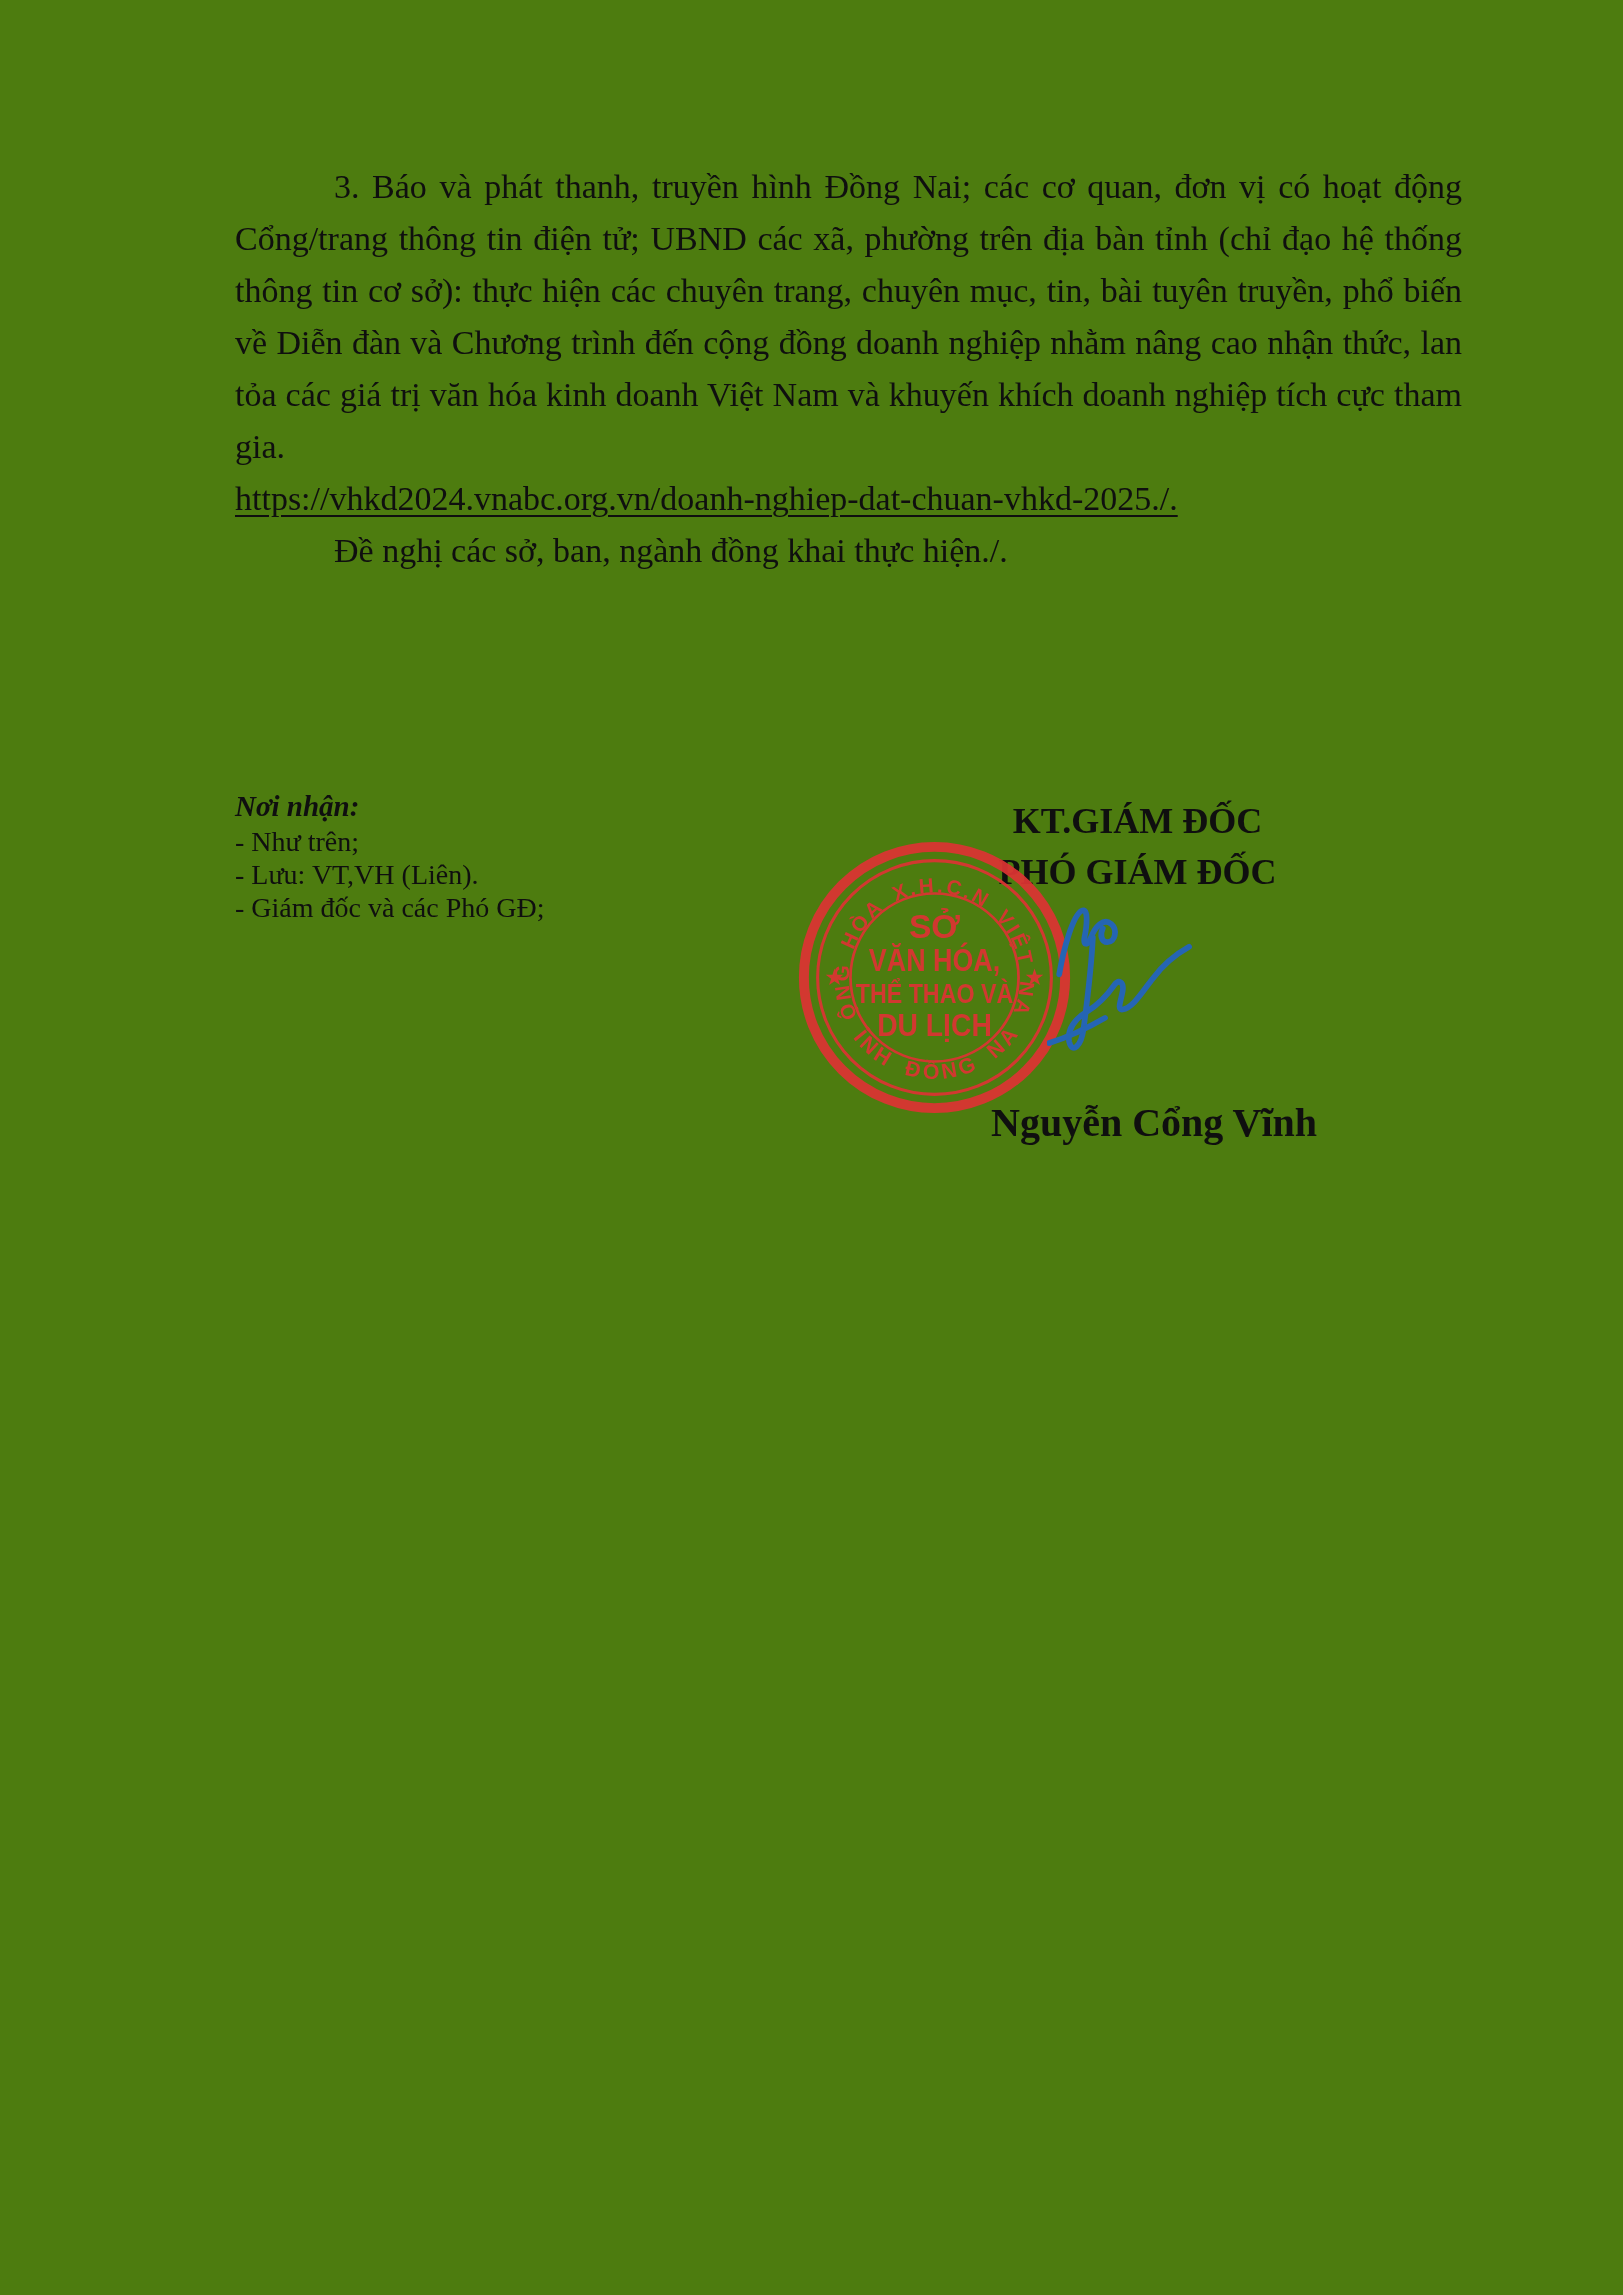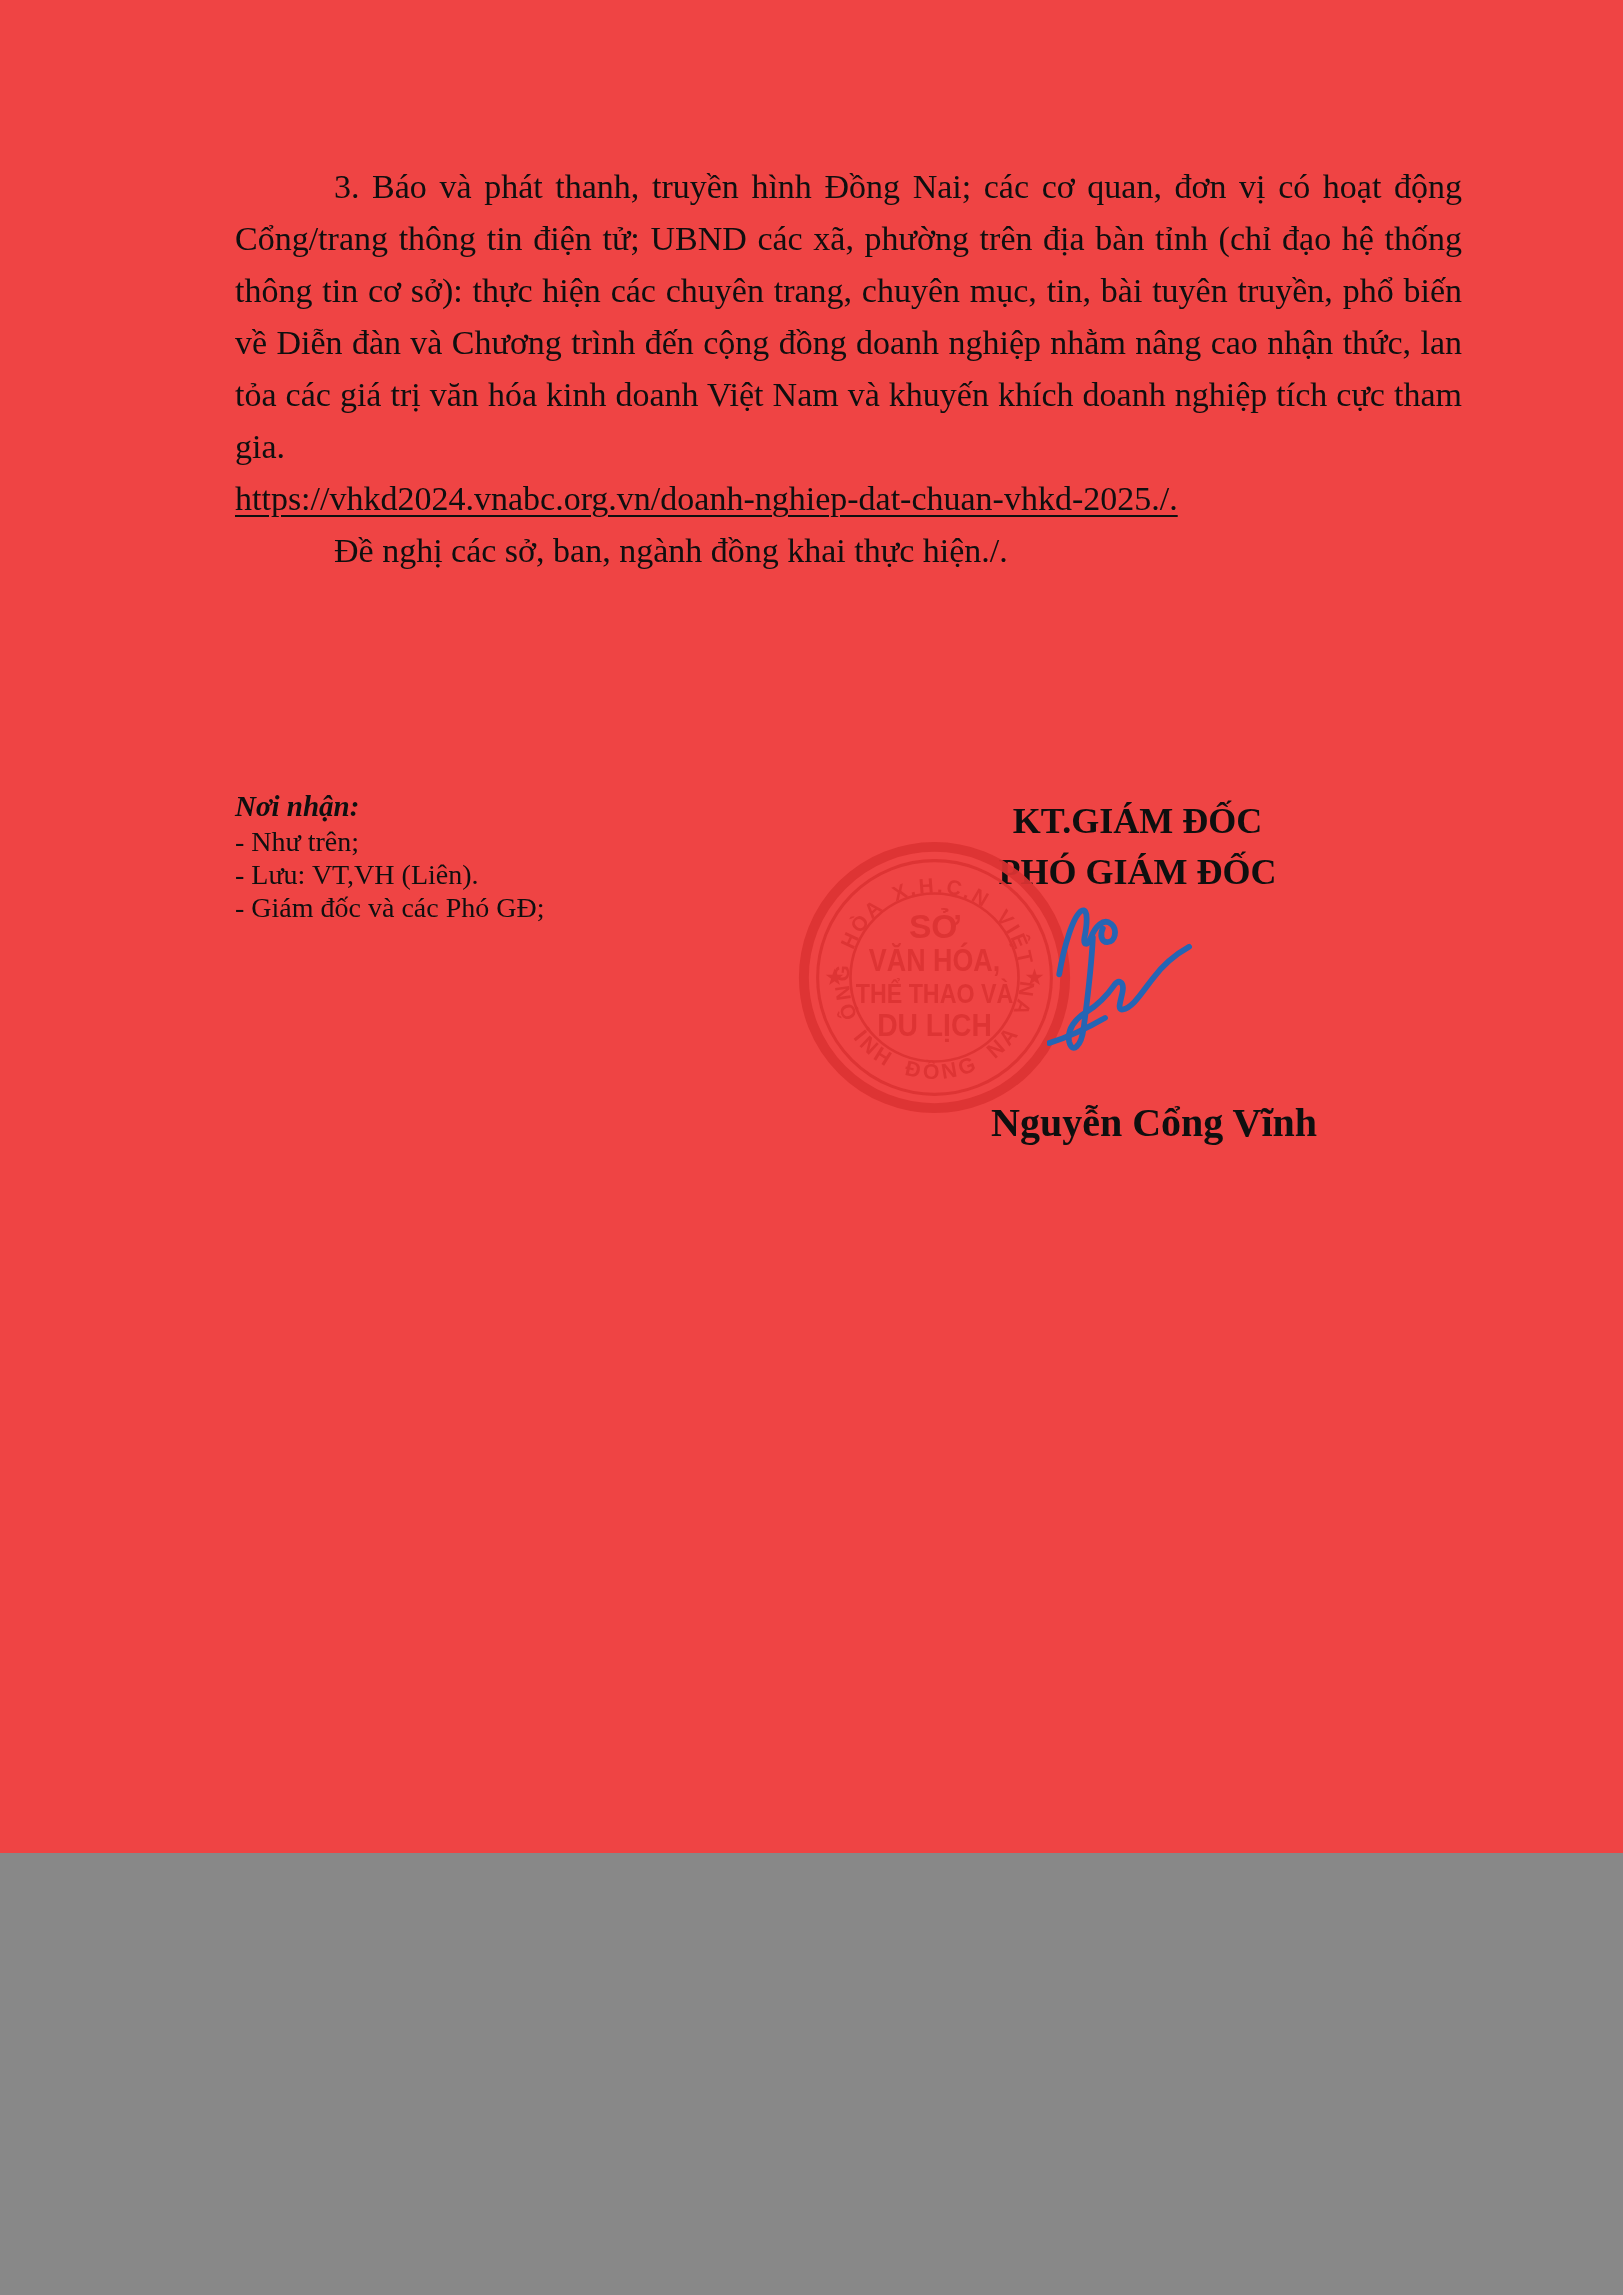--- a/index.html
+++ b/index.html
@@ -3,22 +3,22 @@
 <meta charset="utf-8">
 <style>
   :root{
     --seal-red:#dd3333;
     --ink-blue:#2565b4;
     --text-black:#0f0f0f;
   }
   html,body{margin:0;padding:0;background:#888;}
   .page{
     position:relative;
-    width:1624px;height:1853px;
-    background:#ef4444;
+    width:1624px;height:2295px;
+    background:#4d7c0f;
     margin:0 auto;
     overflow:hidden;
     font-family:"Liberation Serif","DejaVu Serif",serif;
     color:var(--text-black);
   }
   .body-text{
     position:absolute;
     left:235px;top:161px;
     width:1227px;
     font-size:34px;

